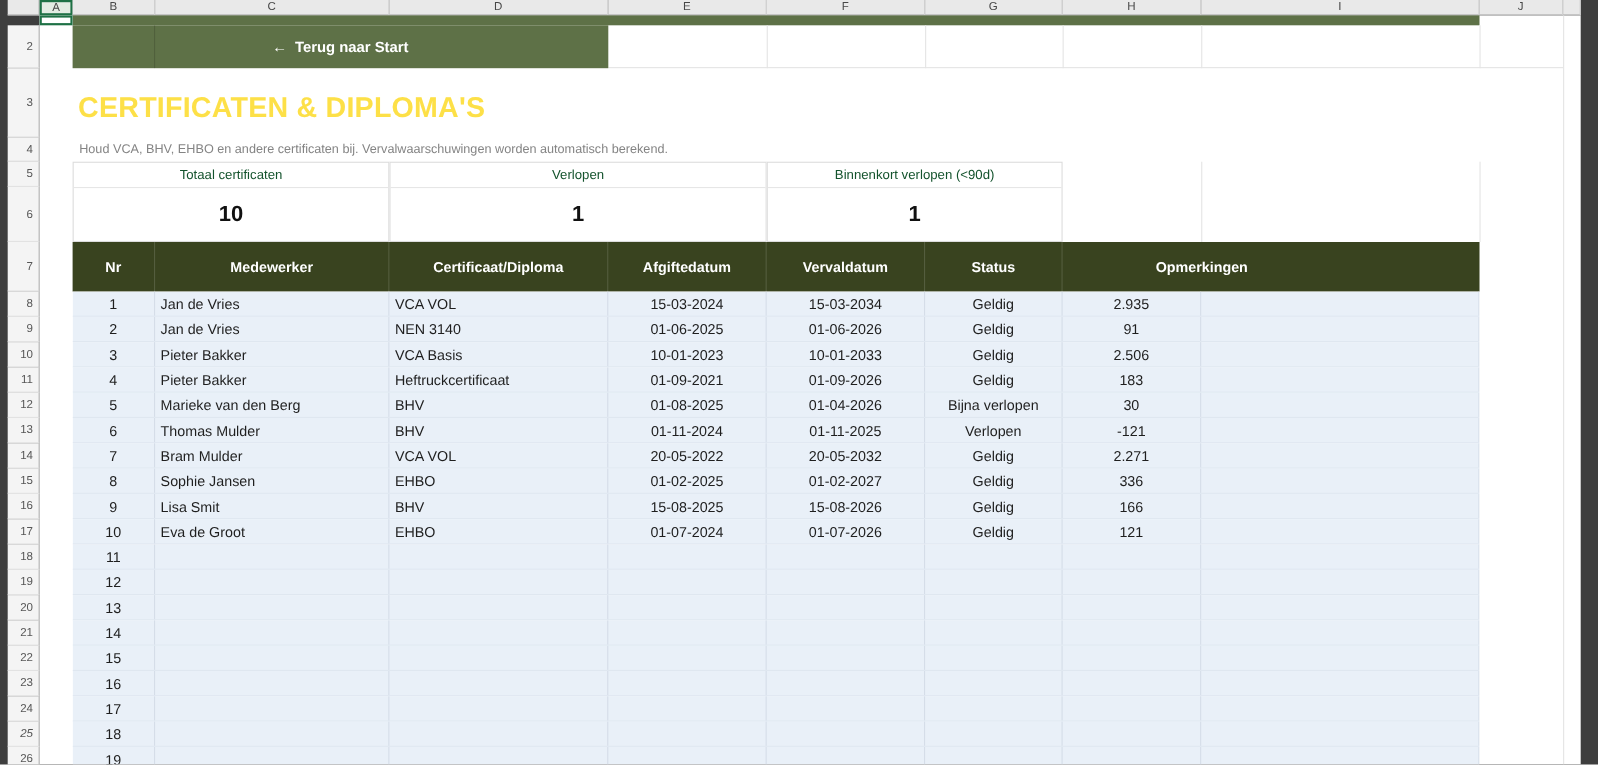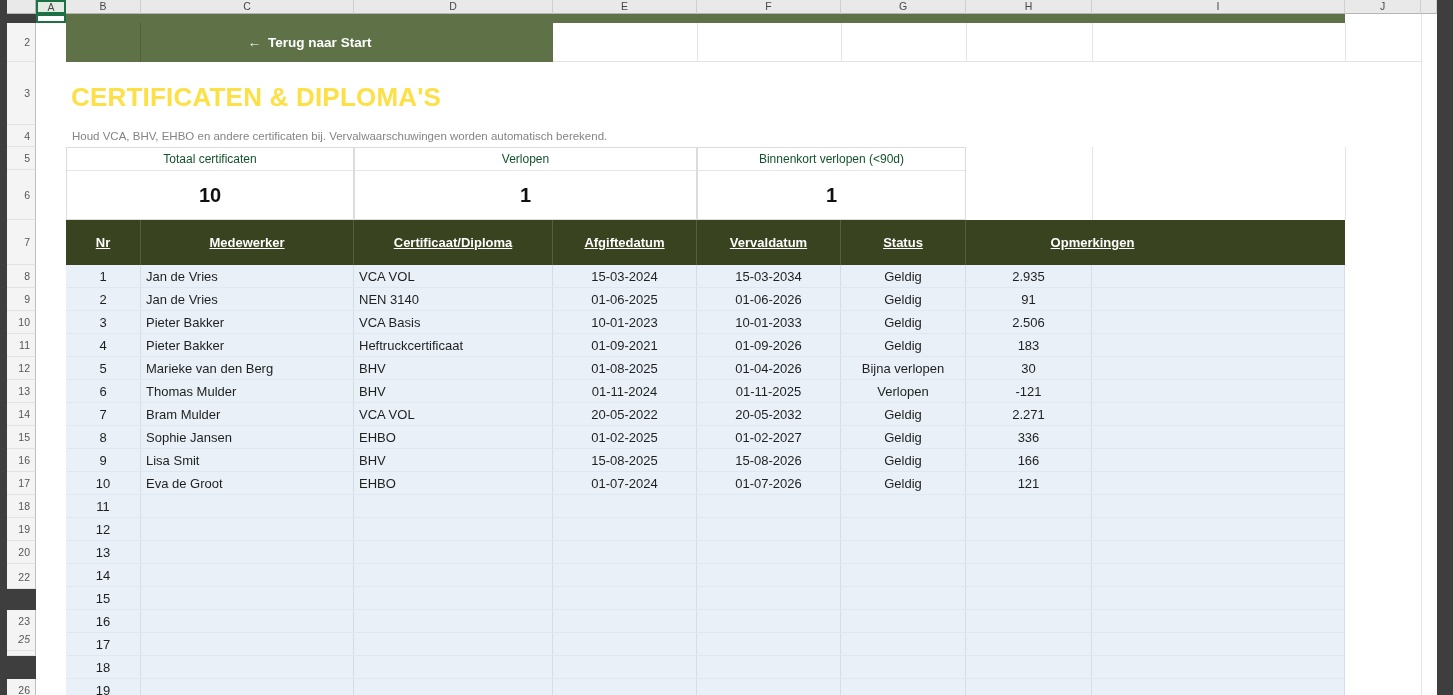--- a/index.html
+++ b/index.html
@@ -67,21 +67,20 @@
   .gl{position:absolute;background:#e4e4e4;}
   
   #table-header{
     left:66px;top:220px;width:1279px;height:45px;display:flex;
     color:#ffffff;font-size:13px;font-weight:bold;
   }
   .hcell{
     box-sizing:border-box;display:flex;align-items:center;justify-content:center;
     text-align:left;border-right:1px solid rgba(255,255,255,0.14);
     line-height:15px;
-    text-decoration:underline;
   }
   .hcell:last-child{border-right:none;}
   .hcell.c-dagen{padding:0 18px;}
   
   #data-grid{left:66px;top:265px;width:1279px;height:430px;overflow:hidden;}
   .drow{display:flex;height:23px;background:#e9f0f8;border-bottom:1px solid #dfe7f0;box-sizing:border-box;}
   .dcell{
     box-sizing:border-box;border-right:1px solid #d5dde8;
     display:flex;align-items:center;justify-content:center;
     font-size:13px;color:#1f1f1f;white-space:nowrap;overflow:hidden;height:100%;
@@ -131,24 +130,24 @@
       <div class="rh" style="top: 357px; height: 23px;">12</div>
       <div class="rh" style="top: 380px; height: 23px;">13</div>
       <div class="rh" style="top: 403px; height: 23px;">14</div>
       <div class="rh" style="top: 426px; height: 23px;">15</div>
       <div class="rh" style="top: 449px; height: 23px;">16</div>
       <div class="rh" style="top: 472px; height: 23px;">17</div>
       <div class="rh" style="top: 495px; height: 23px;">18</div>
       <div class="rh" style="top: 518px; height: 23px;">19</div>
       <div class="rh" style="top: 541px; height: 23px;">20</div>
       <div class="rh" style="top: 564px; height: 23px;">21</div>
-      <div class="rh" style="top: 566px; height: 23px;">22</div>
+      <div class="rh" style="top: 587px; height: 23px;">22</div>
       <div class="rh" style="top: 610px; height: 23px;">23</div>
       <div class="rh" style="top: 633px; height: 23px;">24</div>
-      <div class="rh" style="top: 628px; height: 23px; font-style: italic;">25</div>
+      <div class="rh" style="top: 656px; height: 23px; font-style: italic;">25</div>
       <div class="rh" style="top: 679px; height: 23px;">26</div>
     </div>
 
   <div id="top-banner" class="abs" style="background: rgb(94, 113, 71);"></div>
   <div id="a1-select" class="abs"></div>
 
   <div>
     <div class="gl" style="left:697px;top:23px;width:1px;height:39px;"></div>
     <div class="gl" style="left:841px;top:23px;width:1px;height:39px;"></div>
     <div class="gl" style="left:966px;top:23px;width:1px;height:39px;"></div>

